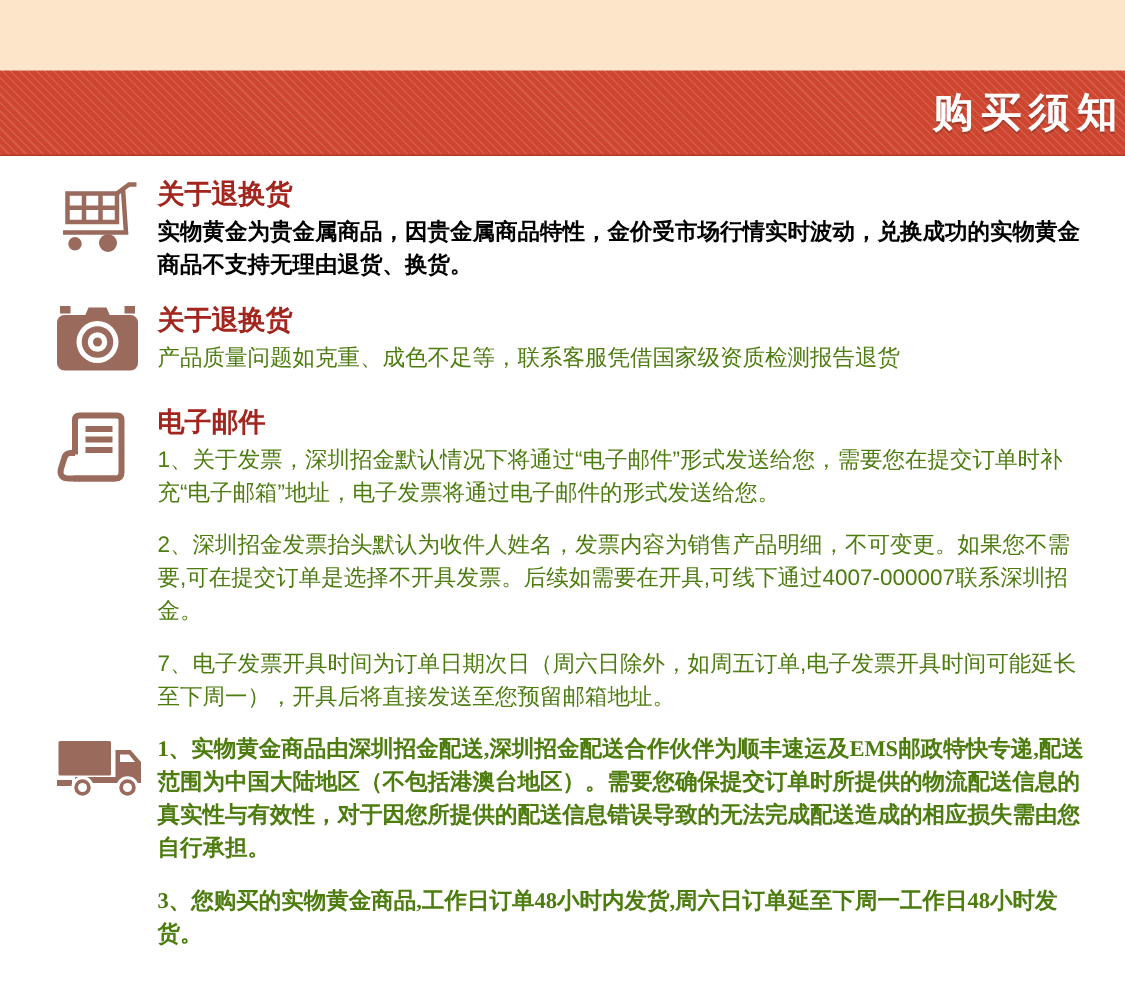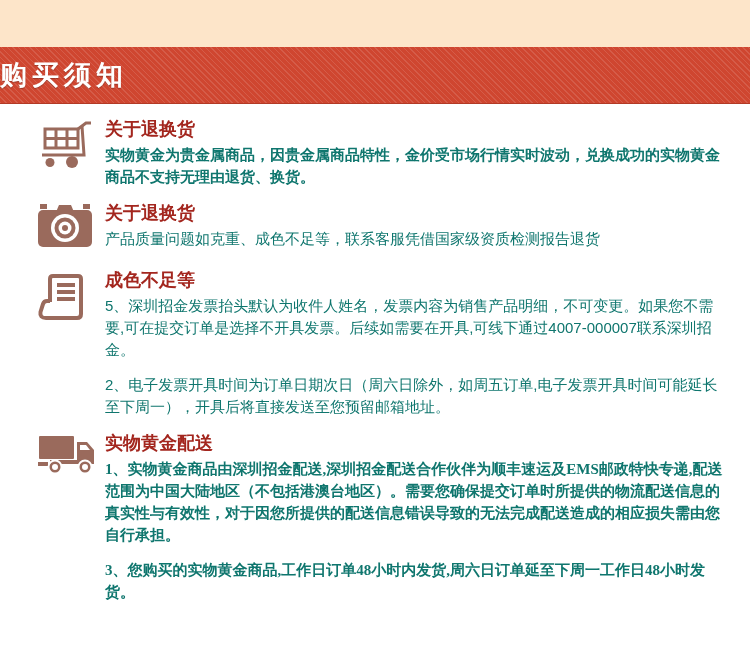--- a/index.html
+++ b/index.html
@@ -7,38 +7,38 @@
     width:750px;height:671px;overflow:hidden;background:#ffffff;
     font-family:"Liberation Sans","DejaVu Sans",sans-serif;
   }
   .page{width:750px;height:671px;position:relative;background:#ffffff;}
   .top-strip{height:47px;background:#fde5c9;}
   .banner{
     height:56px;
     background-color:#cf4630;
     background-image:repeating-linear-gradient(45deg, rgba(255,255,255,0.12) 0 1px, rgba(255,255,255,0) 1px 4px);
     border-bottom:1px solid #b23a26;
-    display:flex;align-items:center;justify-content:flex-start;
+    display:flex;align-items:center;justify-content:flex-end;
   }
   .banner-title{
     margin:0;color:#ffffff;font-size:27px;font-weight:bold;letter-spacing:5px;
     text-shadow:0 1px 1px rgba(0,0,0,0.25);
   }
   .content{padding:13px 22px 0 37px;}
   .notice-section{display:flex;align-items:flex-start;margin-bottom:13px;}
   .icon-col{width:58px;min-width:58px;margin-right:10px;padding-top:2px;}
   .text-col{flex:1;}
   .sec-title{
     margin:0 0 3px 0;font-size:18px;line-height:24px;font-weight:bold;color:#a3261e;
   }
   .para{
-    margin:0;font-size:15px;line-height:22px;color:#0f766e;
+    margin:0;font-size:15px;line-height:22px;color:#4d7c0f;
   }
   .para + .para{margin-top:13px;}
-  .para.maroon{color:#0f766e;font-weight:bold;}
+  .para.maroon{color:#000000;font-weight:bold;}
   .para.bold{font-weight:bold;font-family:Liberation Serif, serif;}
 </style>
 </head>
 <body>
 
 <div class="page">
 
   <div class="top-strip"></div>
 
   <div class="banner">
@@ -93,44 +93,44 @@
             <path d="M13 31 H10 Q7 31 6 34 L3.5 42 Q2.5 48 9 48 H40"></path>
           </g>
           <g fill="#9a6a5c">
             <rect x="20" y="13" width="18" height="4"></rect>
             <rect x="20" y="20" width="18" height="4"></rect>
             <rect x="20" y="27" width="18" height="4"></rect>
           </g>
         </svg>
       </div>
       <div class="text-col">
-        <h2 class="sec-title">成色不足等</h2>
-        <p class="para">5、深圳招金发票抬头默认为收件人姓名，发票内容为销售产品明细，不可变更。如果您不需要,可在提交订单是选择不开具发票。后续如需要在开具,可线下通过4007-000007联系深圳招金。</p>
-        <p class="para">2、电子发票开具时间为订单日期次日（周六日除外，如周五订单,电子发票开具时间可能延长至下周一），开具后将直接发送至您预留邮箱地址。</p>
+        <h2 class="sec-title">电子邮件</h2>
+        <p class="para">1、关于发票，深圳招金默认情况下将通过“电子邮件”形式发送给您，需要您在提交订单时补充“电子邮箱”地址，电子发票将通过电子邮件的形式发送给您。</p>
+        <p class="para">2、深圳招金发票抬头默认为收件人姓名，发票内容为销售产品明细，不可变更。如果您不需要,可在提交订单是选择不开具发票。后续如需要在开具,可线下通过4007-000007联系深圳招金。</p>
+        <p class="para">7、电子发票开具时间为订单日期次日（周六日除外，如周五订单,电子发票开具时间可能延长至下周一），开具后将直接发送至您预留邮箱地址。</p>
       </div>
     </section>
 
     <section class="notice-section">
       <div class="icon-col">
         <svg width="60" height="44" viewBox="0 0 60 44" aria-hidden="true">
           <g fill="#9a6a5c">
             <rect x="2" y="3" width="35" height="23" rx="1"></rect>
             <rect x="1" y="29" width="10" height="4"></rect>
             <rect x="13" y="27" width="28" height="4"></rect>
             <path d="M40 9 H50 L57 17 V31 H40 Z"></path>
           </g>
           <path d="M43 12 H49 L53 17 H43 Z" fill="#ffffff"></path>
           <circle cx="18" cy="34" r="6.5" fill="#9a6a5c" stroke="#ffffff" stroke-width="2"></circle>
           <circle cx="18" cy="34" r="3" fill="#ffffff"></circle>
           <circle cx="48" cy="34" r="6.5" fill="#9a6a5c" stroke="#ffffff" stroke-width="2"></circle>
           <circle cx="48" cy="34" r="3" fill="#ffffff"></circle>
         </svg>
       </div>
       <div class="text-col">
-        <h2 class="sec-title">实物黄金配送</h2>
         <p class="para bold">1、实物黄金商品由深圳招金配送,深圳招金配送合作伙伴为顺丰速运及EMS邮政特快专递,配送范围为中国大陆地区（不包括港澳台地区）。需要您确保提交订单时所提供的物流配送信息的真实性与有效性，对于因您所提供的配送信息错误导致的无法完成配送造成的相应损失需由您自行承担。</p>
         <p class="para bold">3、您购买的实物黄金商品,工作日订单48小时内发货,周六日订单延至下周一工作日48小时发货。</p>
 
       </div>
     </section>
 
   </div>
 </div>
 
 </body></html>

